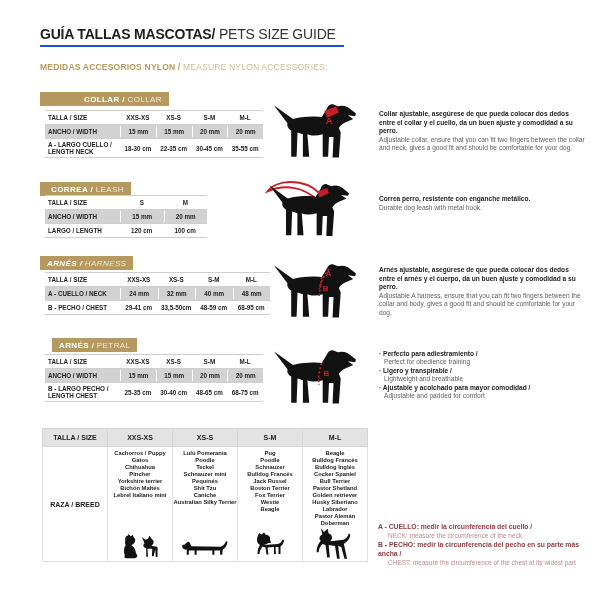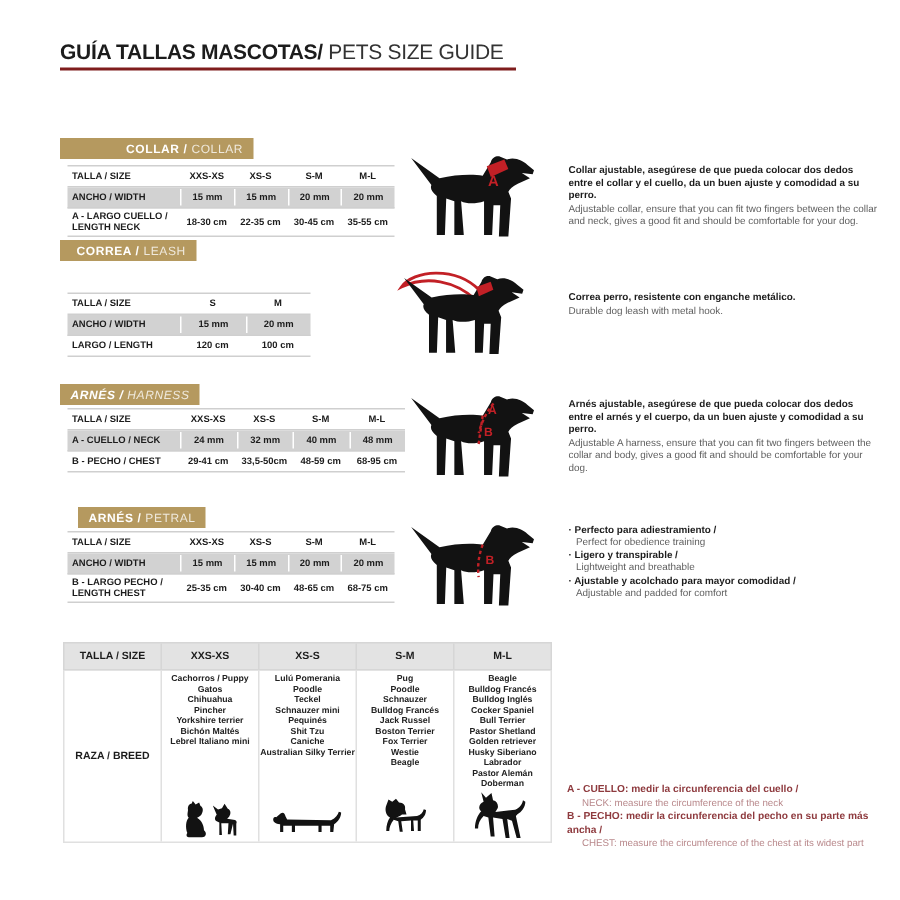--- a/index.html
+++ b/index.html
@@ -1,21 +1,21 @@
 <!DOCTYPE html>
 <html><head>
 <meta charset="utf-8">
 <style>
   html,body{margin:0;padding:0;background:#fff;}
   .page{position:relative;width:600px;height:600px;background:#fff;overflow:hidden;
         font-family:"Liberation Sans",sans-serif;color:#1c1c1c;}
   .abs{position:absolute;}
 
   
-  .title{left:40px;top:26px;font-size:14px;letter-spacing:-0.2px;border-bottom:2px solid #7f1d1d;padding-bottom:3px;padding-right:8px;}
+  .title{left:40px;top:26px;font-size:14px;letter-spacing:-0.2px;border-bottom:2px solid #1d4ed8;padding-bottom:3px;padding-right:8px;}
   .title .es{font-weight:800;}
   .title .en{font-weight:400;color:#333;}
   .subtitle{left:40px;top:62px;font-size:8.5px;letter-spacing:.2px;}
   .subtitle .es{font-weight:800;color:#b5995f;}
   .subtitle .en{font-weight:400;color:#cdbb94;}
 
   
   .badge{background:#b5995f;color:#fff;font-size:8px;font-weight:800;padding:2.5px 7px 2px 7px;letter-spacing:.4px;width:max-content;}
   .badge .en{font-weight:400;color:rgba(255,255,255,.78);}
 
@@ -61,20 +61,23 @@
   .marker-letter{font-family:"Liberation Sans",sans-serif;font-weight:bold;fill:#c22026;}
 </style>
 </head>
 <body>
 
 <div class="page">
 
   <div class="abs title">
     <span class="es">GUÍA TALLAS MASCOTAS/</span><span class="en"> PETS SIZE GUIDE</span>
   </div>
+  <div class="abs subtitle">
+    <span class="es">MEDIDAS ACCESORIOS NYLON /</span><span class="en"> MEASURE NYLON ACCESSORIES:</span>
+  </div>
 
   <div class="abs badge" style="left:40px;top:92px;padding-left:44px;">
     <span>COLLAR /</span><span class="en"> COLLAR</span>
   </div>
   <div class="abs tbl" style="left:45px;top:110px;width:218px;">
     <div class="trow">
       <div class="tlabel">TALLA / SIZE</div>
       <div class="tcell">XXS-XS</div>
       <div class="tcell">XS-S</div>
       <div class="tcell">S-M</div>
@@ -98,21 +101,21 @@
   <svg class="abs" style="left:266px;top:100px;" width="108" height="72" viewBox="0 0 120 80">
     <path class="dogfill" d="M9,6 L30,21 C42,18 55,18 62,19 L68,9 C69,5 73,4 75,5 L80,7 C86,5 92,8 95,11 L100,15 L99,18 L91,17 L97,21 L88,25 C84,27 82,29 81,31 L83,36 L81,64 L74,64 L75,41 L70,41 L69,63 L63,63 L63,38 C57,40 50,40 46,38 L48,63 L41,63 L41,38 L35,36 L34,63 L28,63 L28,34 C24,31 23,28 24,26 Z"></path>
     <path class="red" d="M65,12 L78,7 L81,14 L68,20 Z"></path>
     <text class="marker-letter" x="66" y="27" font-size="11">A</text>
   </svg>
   <div class="abs desc" style="left:379px;top:110px;">
     <div class="es">Collar ajustable, asegúrese de que pueda colocar dos dedos entre el collar y el cuello, da un buen ajuste y comodidad a su perro.</div>
     <div class="en">Adjustable collar, ensure that you can fit two fingers between the collar and neck, gives a good fit and should be comfortable for your dog.</div>
   </div>
 
-  <div class="abs badge" style="left:40px;top:160px;padding-left:11px;">
+  <div class="abs badge" style="left:40px;top:182px;padding-left:11px;">
     <span>CORREA /</span><span class="en"> LEASH</span>
   </div>
   <div class="abs tbl" style="left:45px;top:195px;width:162px;">
     <div class="trow">
       <div class="tlabel">TALLA / SIZE</div>
       <div class="tcell">S</div>
       <div class="tcell">M</div>
     </div>
     <div class="trow gray">
       <div class="tlabel">ANCHO / WIDTH</div>

